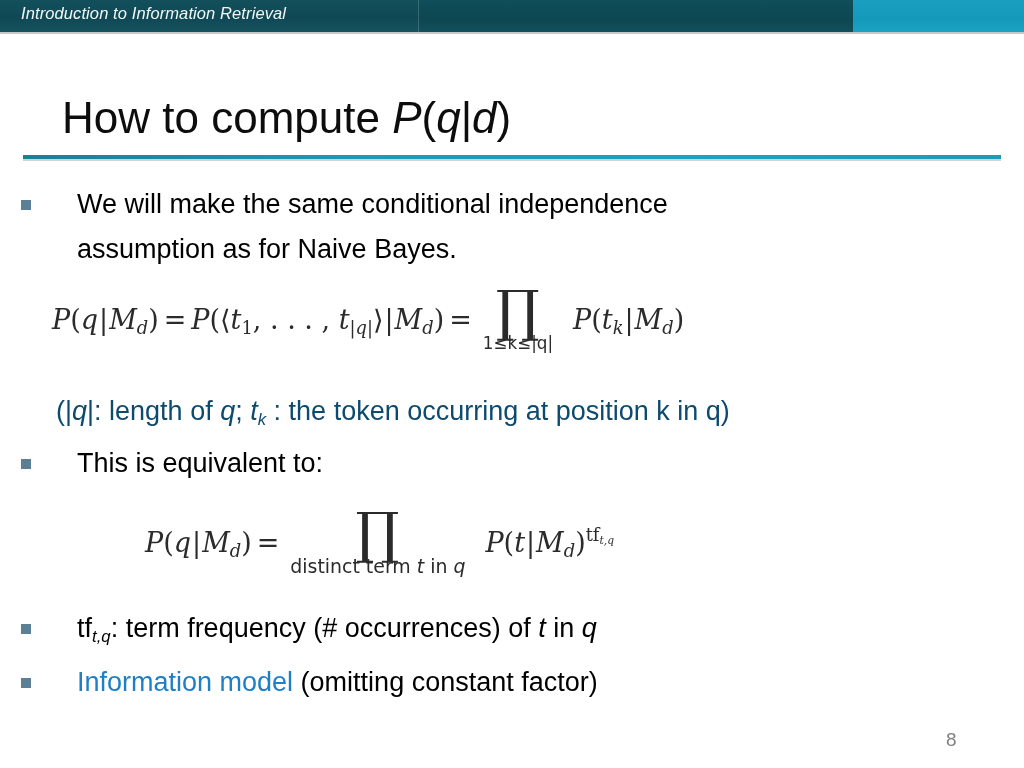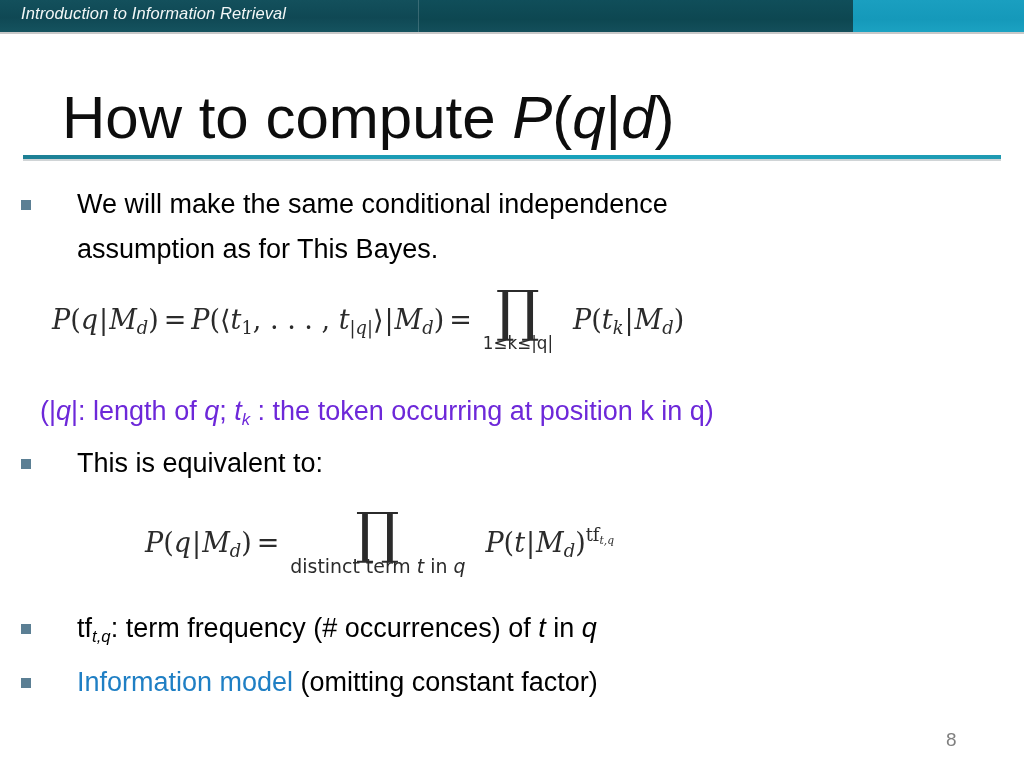--- a/index.html
+++ b/index.html
@@ -67,21 +67,21 @@
     color: #f2f7f7;
     letter-spacing: 0.1px;
     white-space: nowrap;
   }
 
   
   .slide-title {
     position: absolute;
     top: 92px;
     left: 62px;
-    font-size: 60px;
+    font-size: 44px;
     line-height: 52px;
     color: #0d0d0d;
     white-space: nowrap;
   }
   .slide-title .it { font-style: italic; }
 
   .title-rule {
     position: absolute;
     top: 155px;
     left: 23px;
@@ -123,24 +123,24 @@
   .it { font-style: italic; }
   .sub {
     font-size: 0.62em;
     vertical-align: -0.32em;
     font-style: italic;
   }
   .blue { color: #1f7fc4; }
 
   .plain-row {
     position: relative;
-    padding-left: 40px;
+    padding-left: 56px;
     font-size: 27px;
     line-height: 42px;
-    color: #6d28d9;
+    color: #0c4a6e;
   }
 
   
   .formula {
     position: absolute;
     font-family: "DejaVu Serif", serif;
     color: #2b2b2b;
     white-space: nowrap;
   }
   .formula-1 { top: 290px; left: 52px; font-size: 27px; }
@@ -223,21 +223,21 @@
   <span>How to compute </span><span class="it">P</span><span>(</span><span class="it">q</span><span>|</span><span class="it">d</span><span>)</span>
 </div>
 <div class="title-rule"></div>
 <div class="title-rule-shadow"></div>
 
 <div class="body-block">
 
   <div class="bullet-row">
     <span class="bullet-marker"></span>
     <div>We will make the same conditional independence</div>
-    <div>assumption as for This Bayes.</div>
+    <div>assumption as for Naive Bayes.</div>
   </div>
 
   <div style="height:118px;"></div>
 
   <div class="plain-row">
     <span>(|</span><span class="it">q</span><span>|: length of </span><span class="it">q</span><span>; </span><span class="it">t</span><span class="sub">k</span><span> : the token occurring at position k in q)</span>
   </div>
 
   <div class="bullet-row">
     <span class="bullet-marker"></span>

